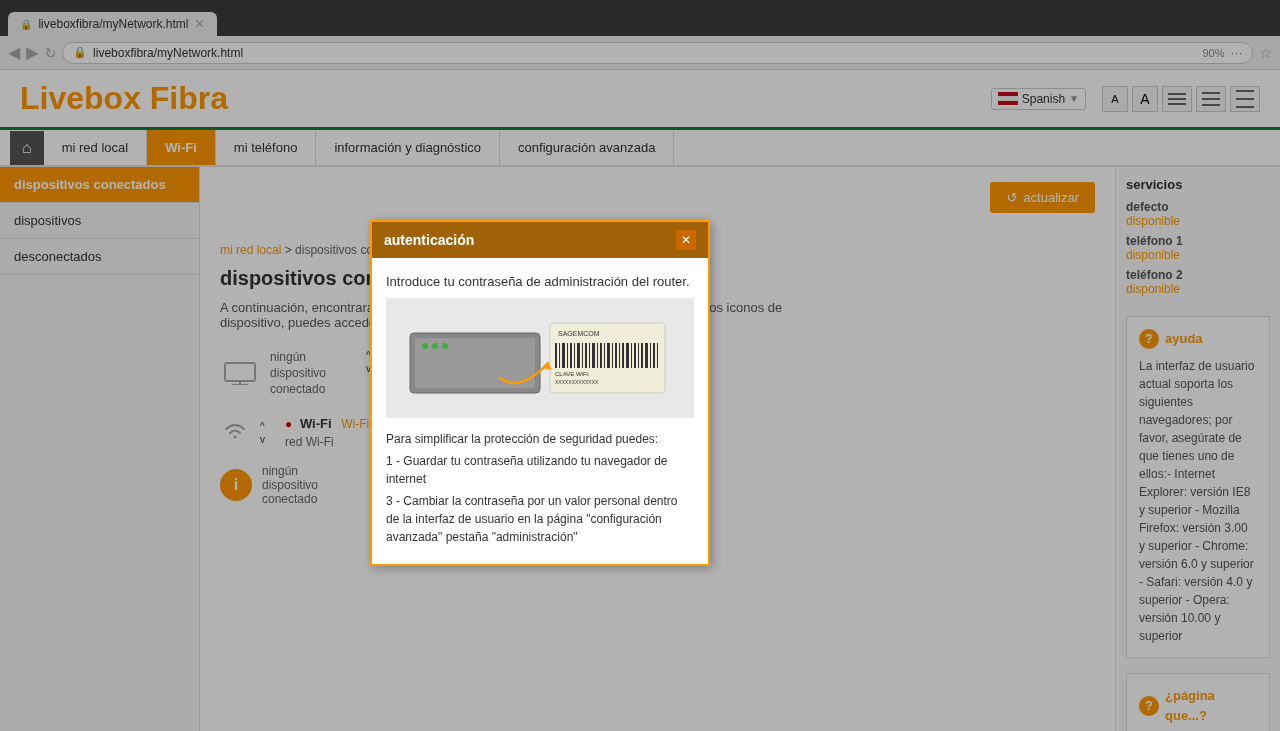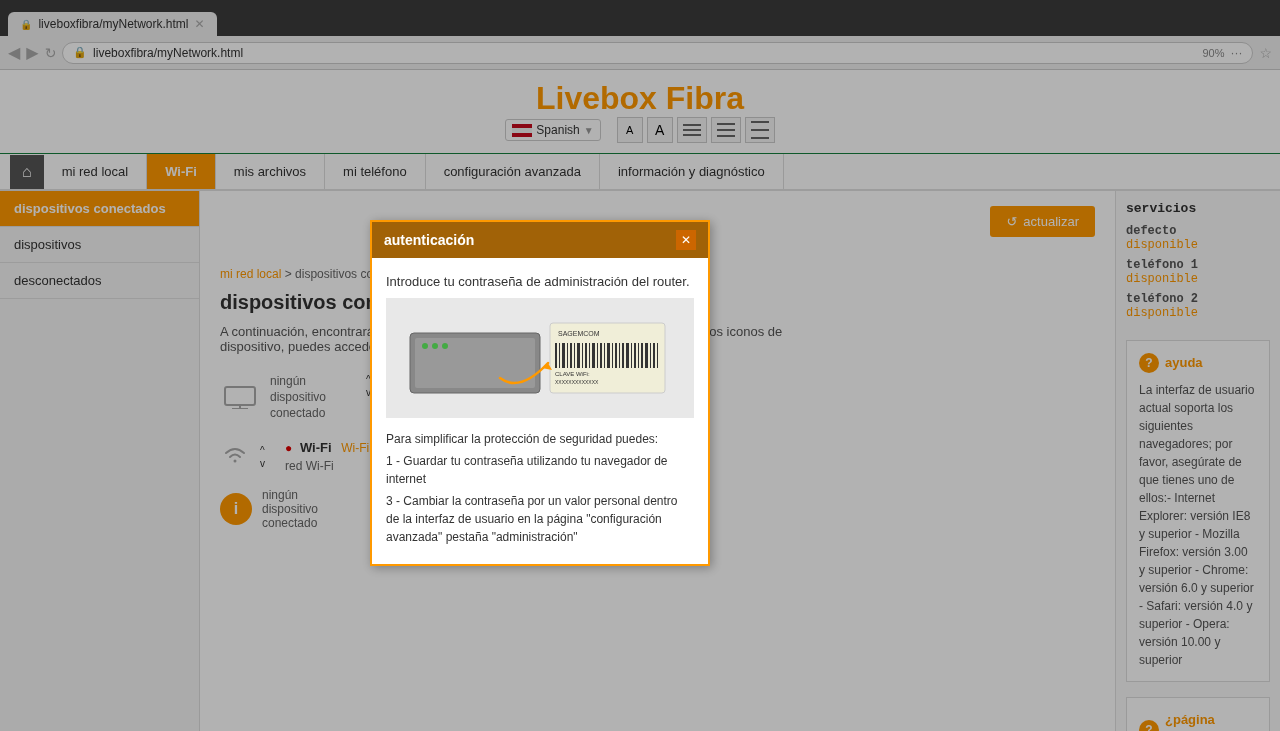--- a/index.html
+++ b/index.html
@@ -11,22 +11,21 @@
       min-height: 693px;
     }
 
     
     .site-header {
       background: #fff;
       padding: 10px 20px;
       display: flex;
       align-items: center;
       justify-content: space-between;
-      border-bottom: 1px solid #15803d;
-      flex-direction: column;
+      border-bottom: 3px solid #15803d;
     }
     .logo {
       font-size: 32px;
       font-weight: bold;
       color: #f90;
     }
     .header-right {
       display: flex;
       align-items: center;
       gap: 16px;
@@ -250,21 +249,20 @@
       align-items: center;
       justify-content: center;
       font-weight: bold;
       font-size: 12px;
       flex-shrink: 0;
     }
 
     
     .services-section {
       font-size: 13px;
-      font-family: Liberation Mono, monospace;
     }
     .services-title {
       font-weight: bold;
       color: #333;
       margin-bottom: 8px;
     }
     .service-item {
       margin-bottom: 6px;
     }
     .service-name {
@@ -411,24 +409,23 @@
             </svg>
         </button>
       </div>
     </div>
   </div>
 
   <nav class="main-nav">
     <div class="nav-home">⌂</div>
     <div class="nav-item">mi red local</div>
     <div class="nav-item active">Wi-Fi</div>
-    <div class="nav-item">mis archivos</div>
     <div class="nav-item">mi teléfono</div>
+    <div class="nav-item">información y diagnóstico</div>
     <div class="nav-item">configuración avanzada</div>
-    <div class="nav-item">información y diagnóstico</div>
   </nav>
 
   <div class="content-wrapper">
 
     <div class="sidebar">
       <div class="sidebar-item active">dispositivos conectados</div>
       <div class="sidebar-item">dispositivos</div>
       <div class="sidebar-item">desconectados</div>
     </div>
 

